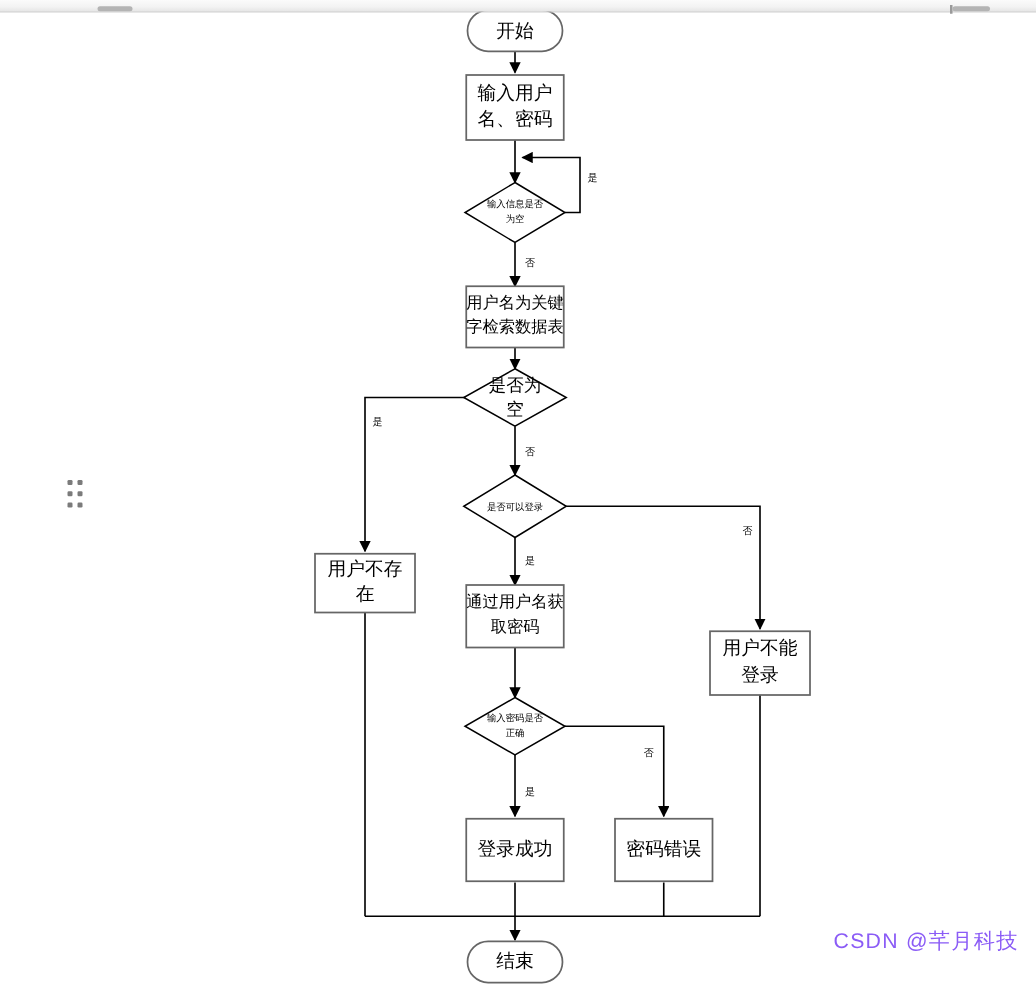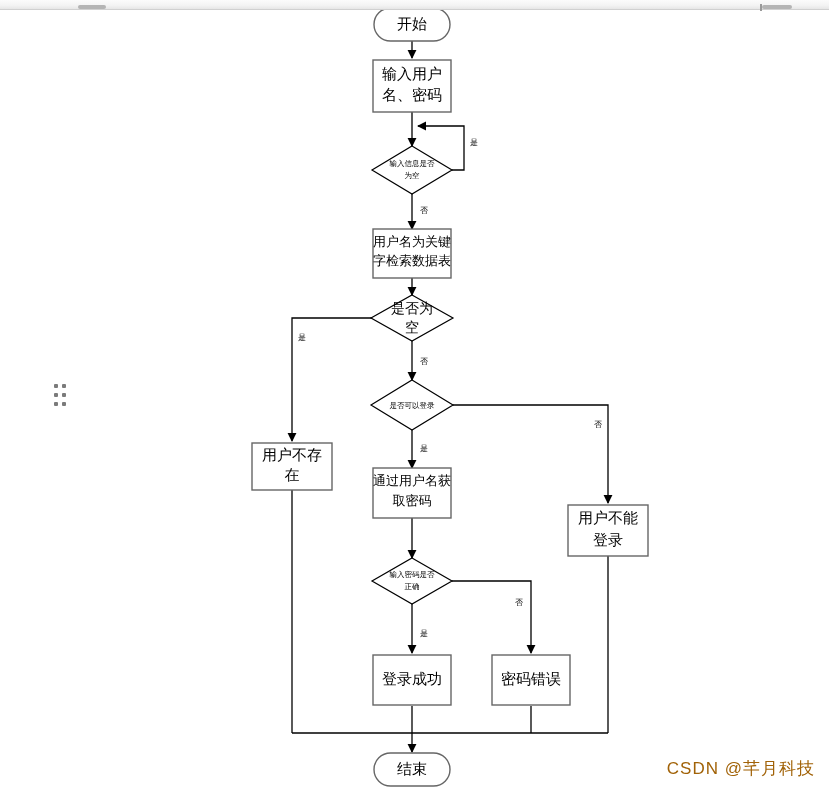--- a/index.html
+++ b/index.html
@@ -61,23 +61,23 @@
   .drag-handle i {
     display: block;
     width: 4px; height: 4px;
     background: #7b7b7b;
     border-radius: 1px;
   }
   
   .watermark {
     position: absolute;
     right: 14px;
-    bottom: 10px;
+    bottom: 26px;
     font-size: 17px;
-    color: #a16207;
+    color: #8b5cf6;
     letter-spacing: 1px;
     white-space: nowrap;
     z-index: 4;
   }
   
   .node-text {
     font-family: "Liberation Sans", "DejaVu Sans", sans-serif;
     fill: #000000;
     text-anchor: middle;
     dominant-baseline: middle;

